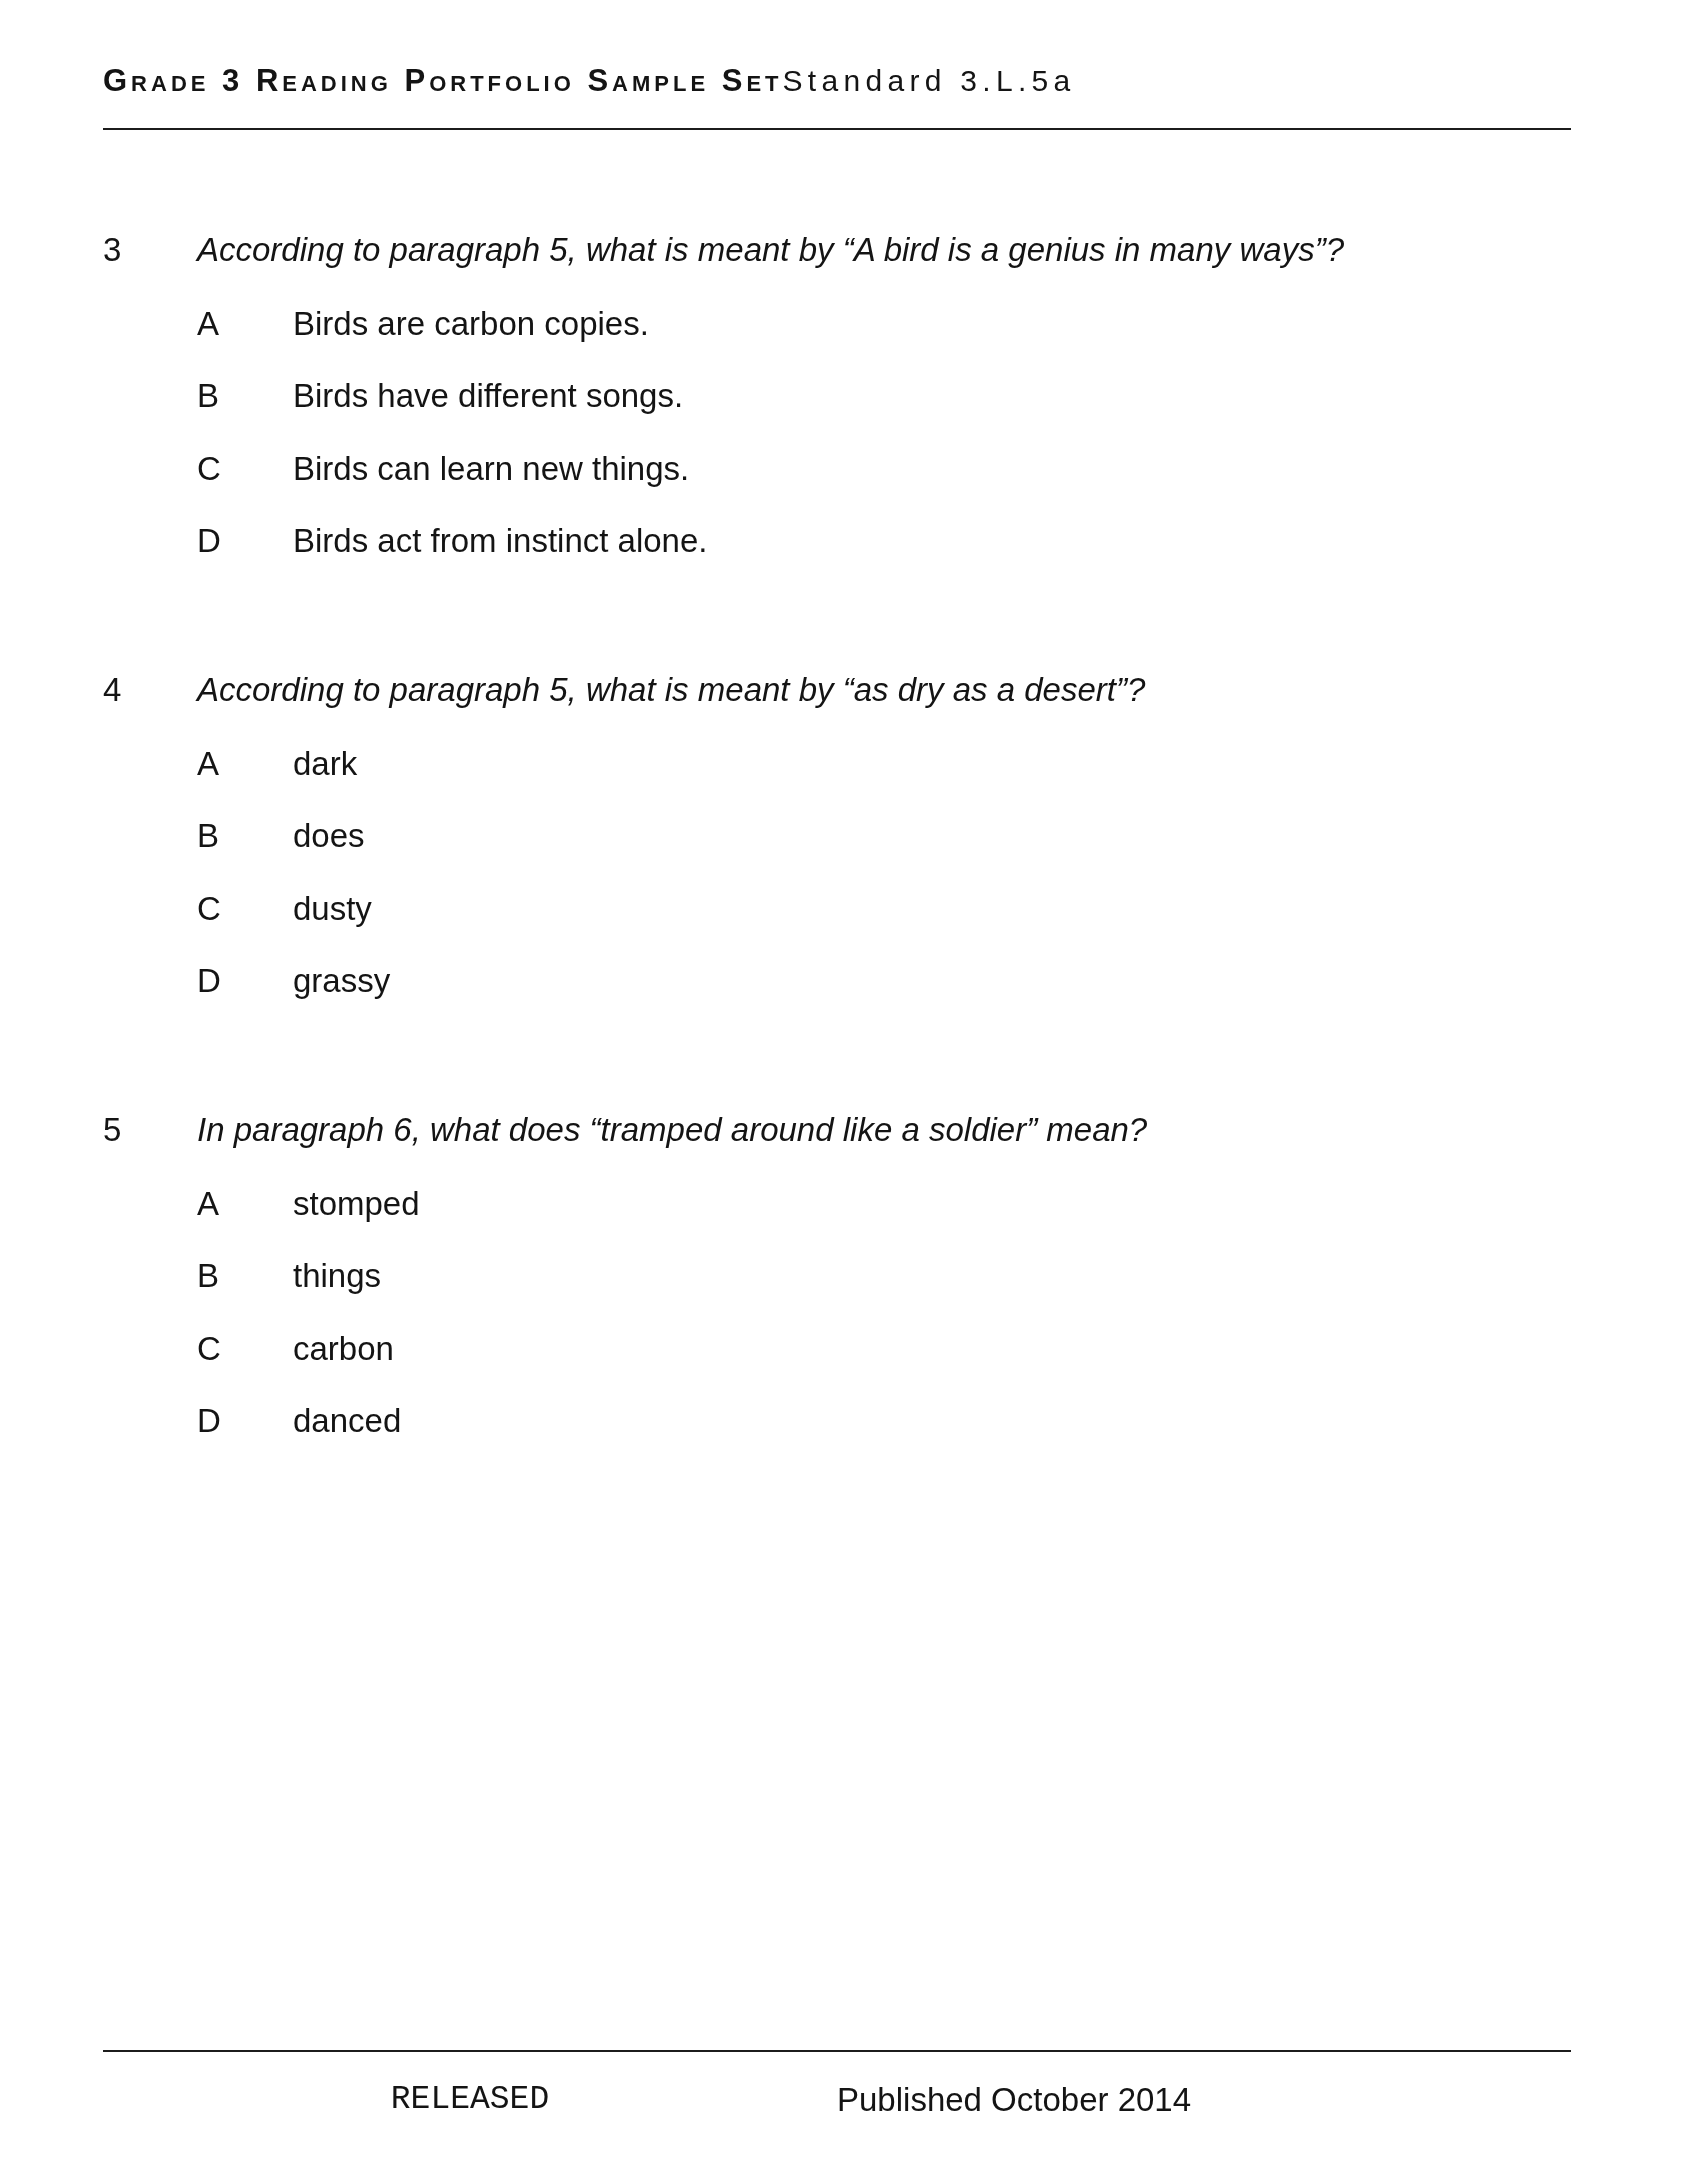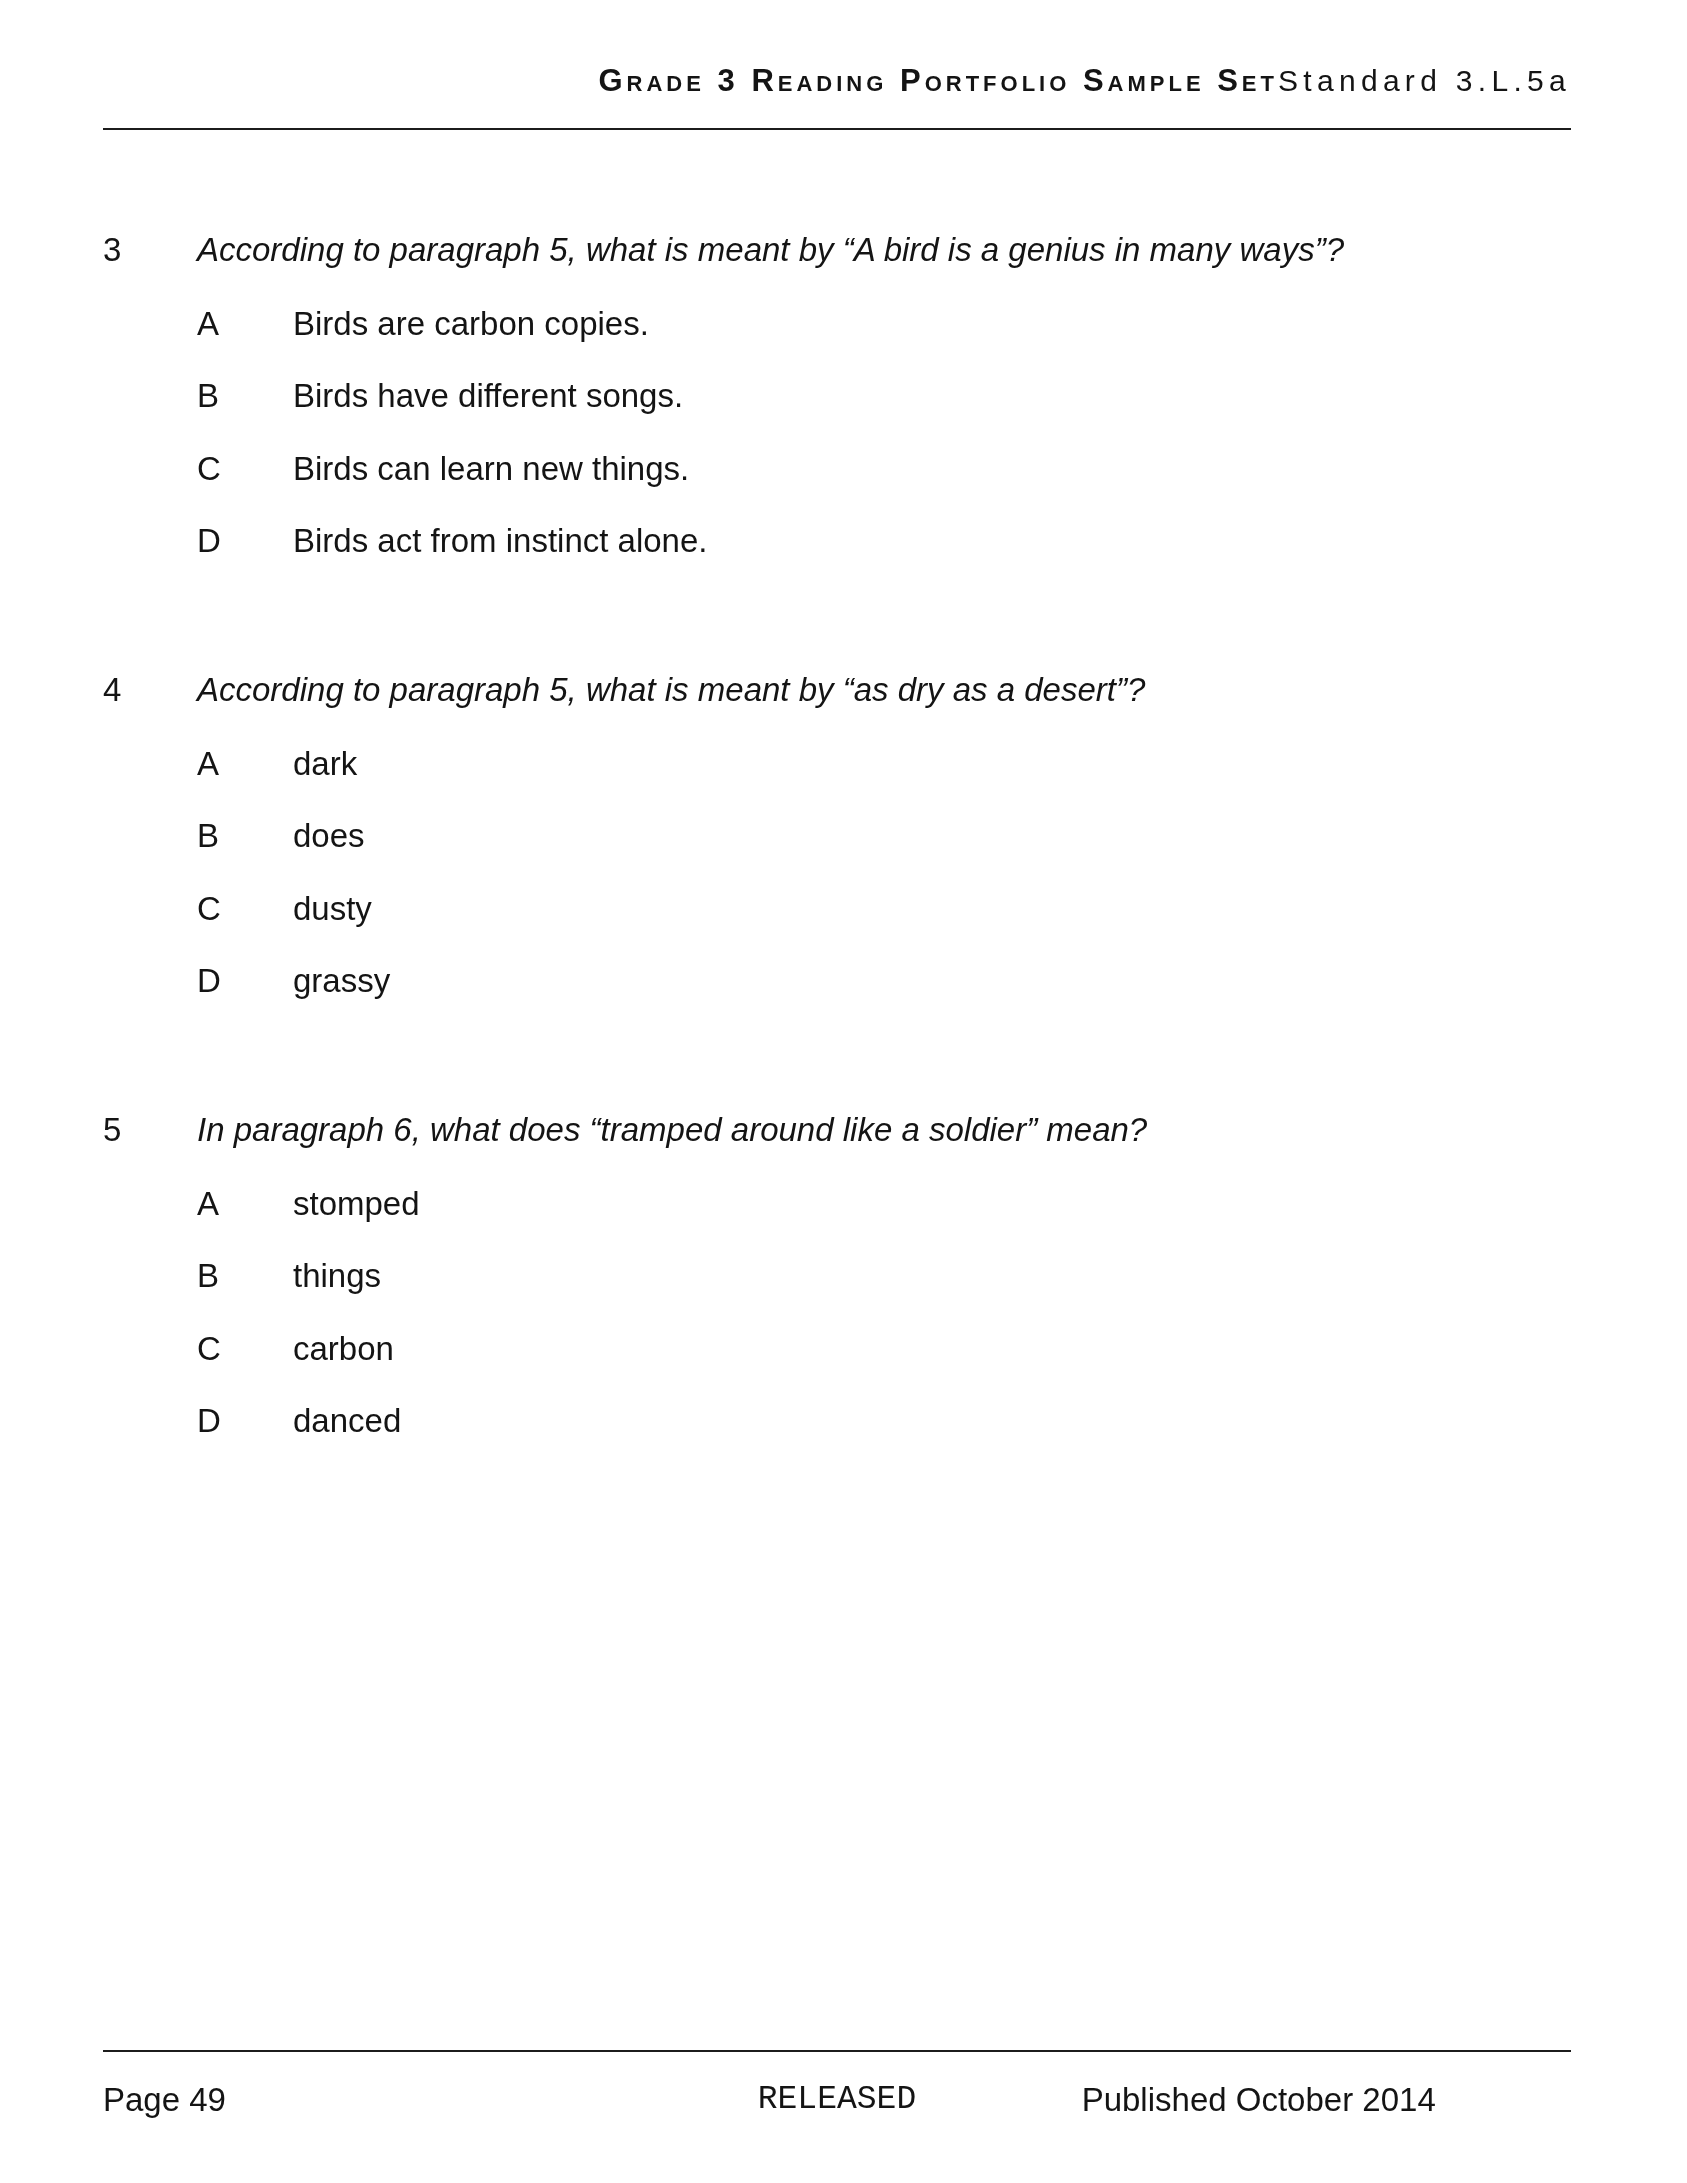--- a/index.html
+++ b/index.html
@@ -14,21 +14,21 @@
   .page {
     position: relative;
     width: 1687px;
     height: 2183px;
     padding: 63px 116px 0 103px;
     background: #ffffff;
     overflow: hidden;
   }
   .page-header {
     display: flex;
-    justify-content: flex-end;
+    justify-content: flex-start;
     align-items: baseline;
   }
   .header-title {
     font-size: 31px;
     font-weight: 700;
     font-variant: small-caps;
     letter-spacing: 4px;
     white-space: nowrap;
   }
   .header-standard {
@@ -161,19 +161,18 @@
         <div class="choice">
           <div class="c-letter">D</div>
           <div class="c-text">danced</div>
         </div>
       </div>
     </section>
 
   </main>
 
   <footer class="page-footer">
-    <div class="f-left">Page 49</div>
     <div class="f-center">RELEASED</div>
     <div class="f-right">Published October 2014</div>
   </footer>
 
 </div>
 
 
 </body></html>

